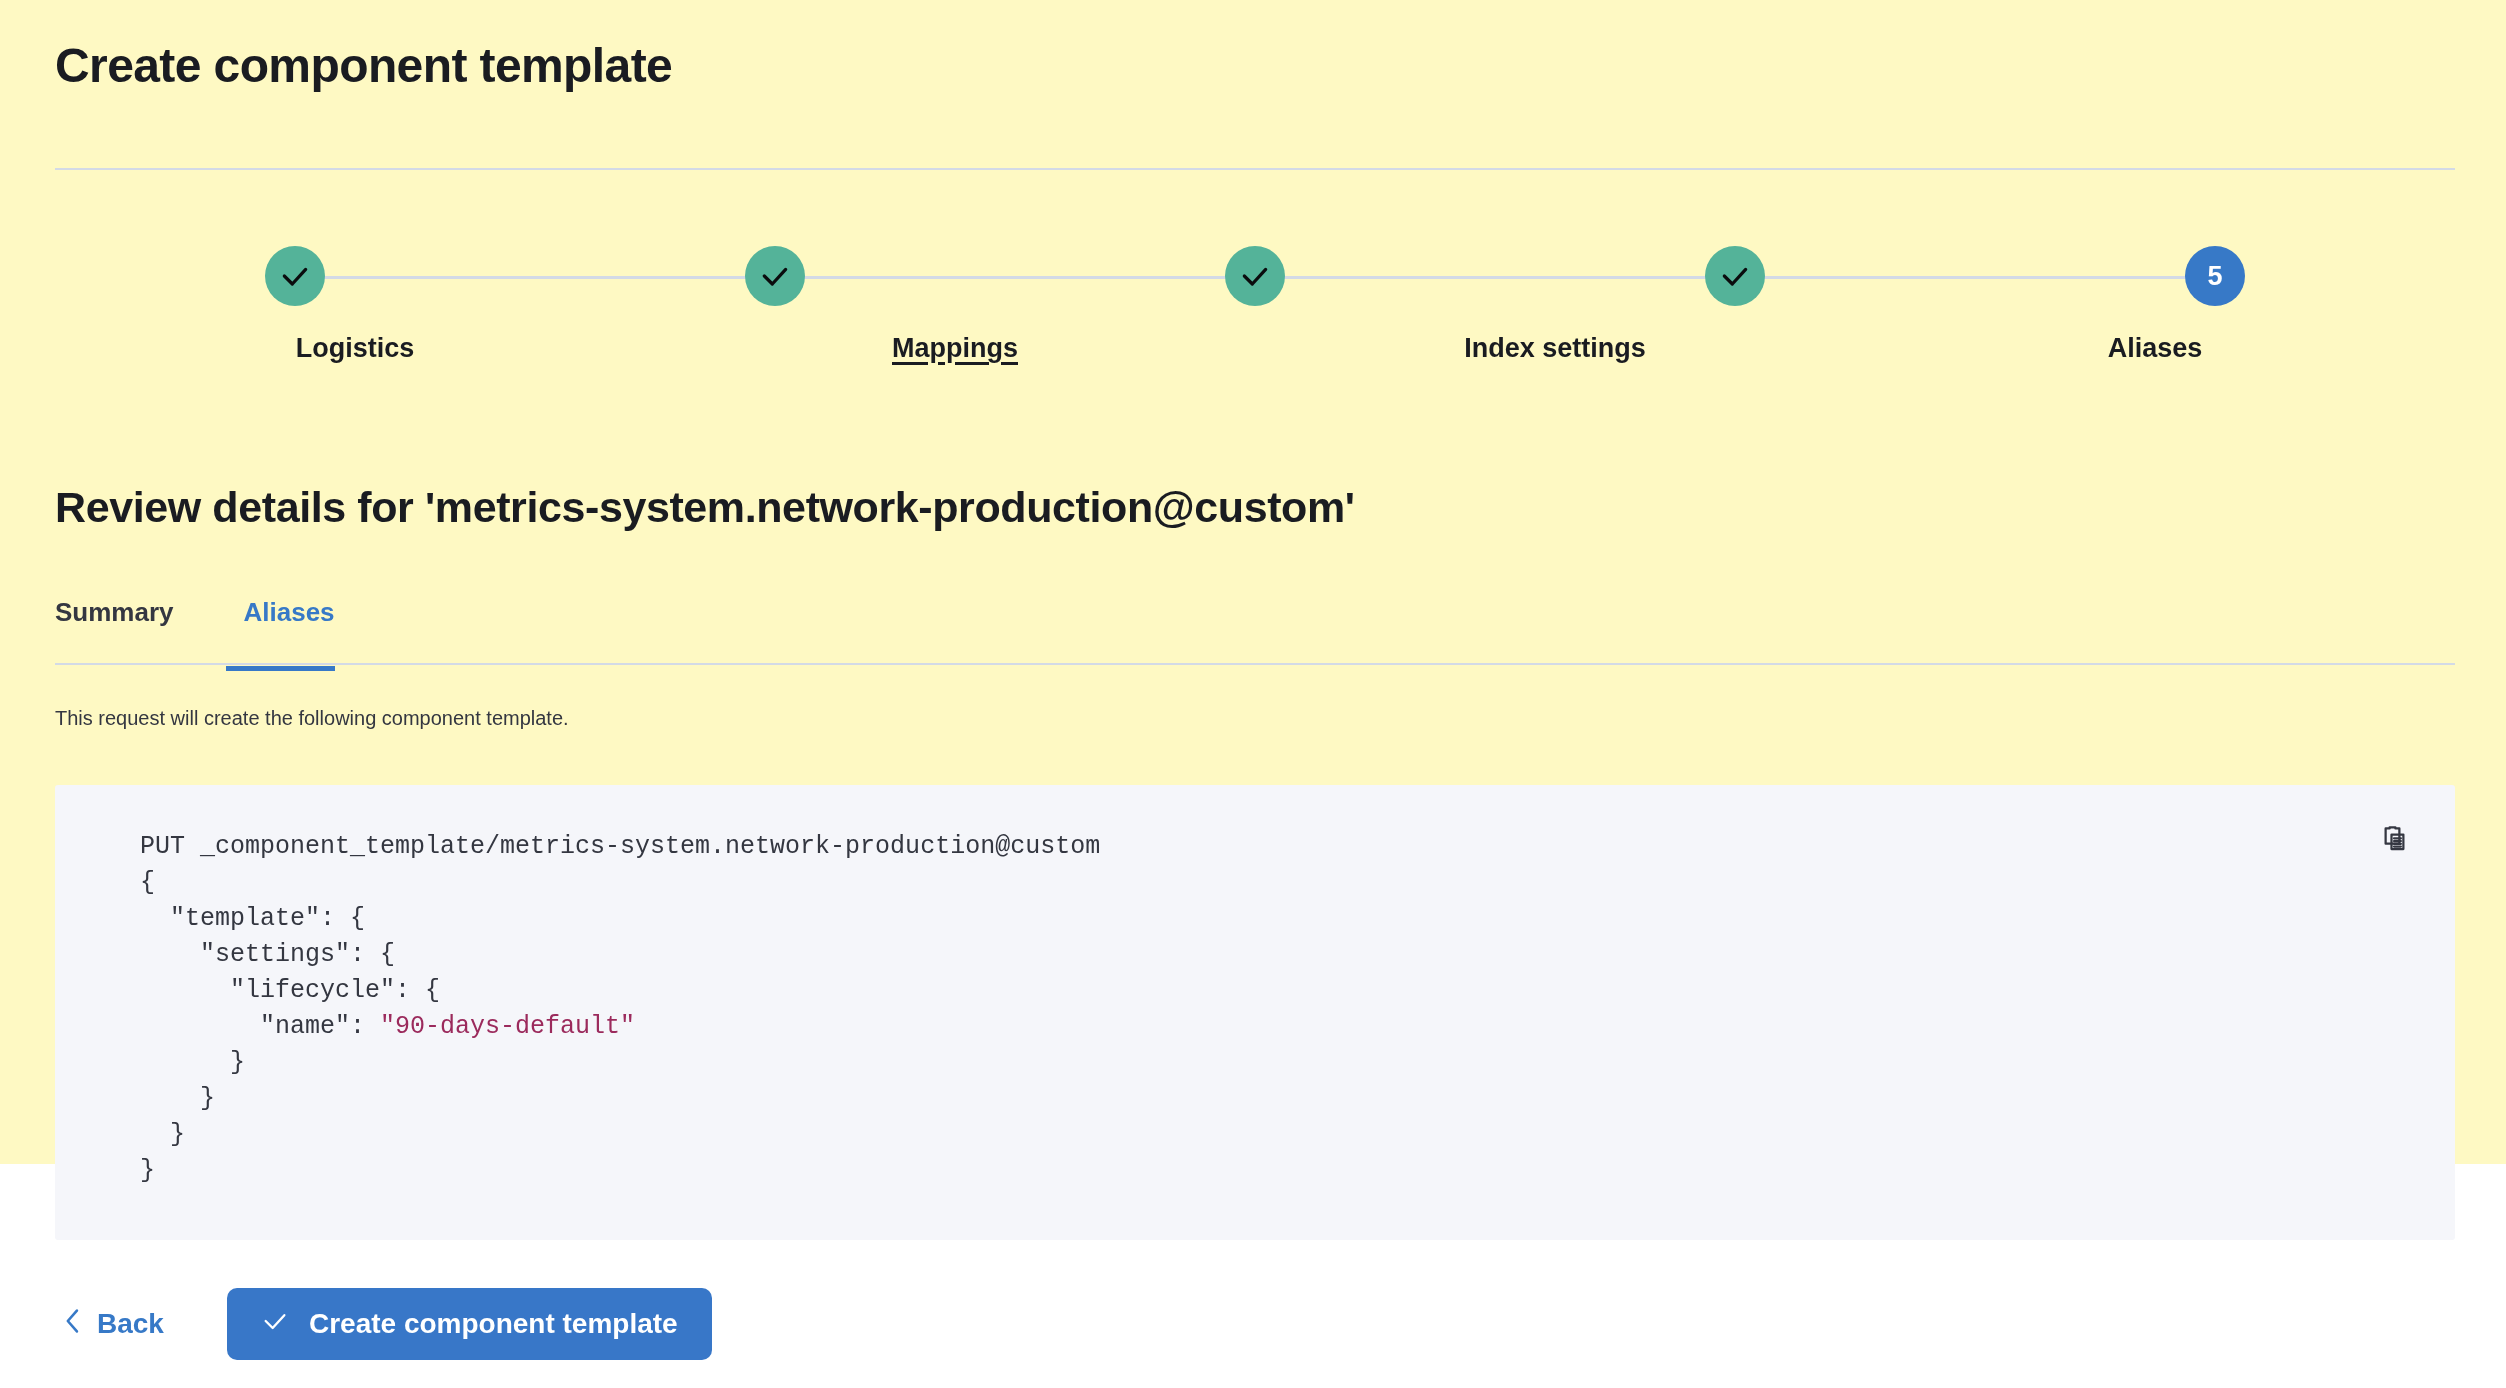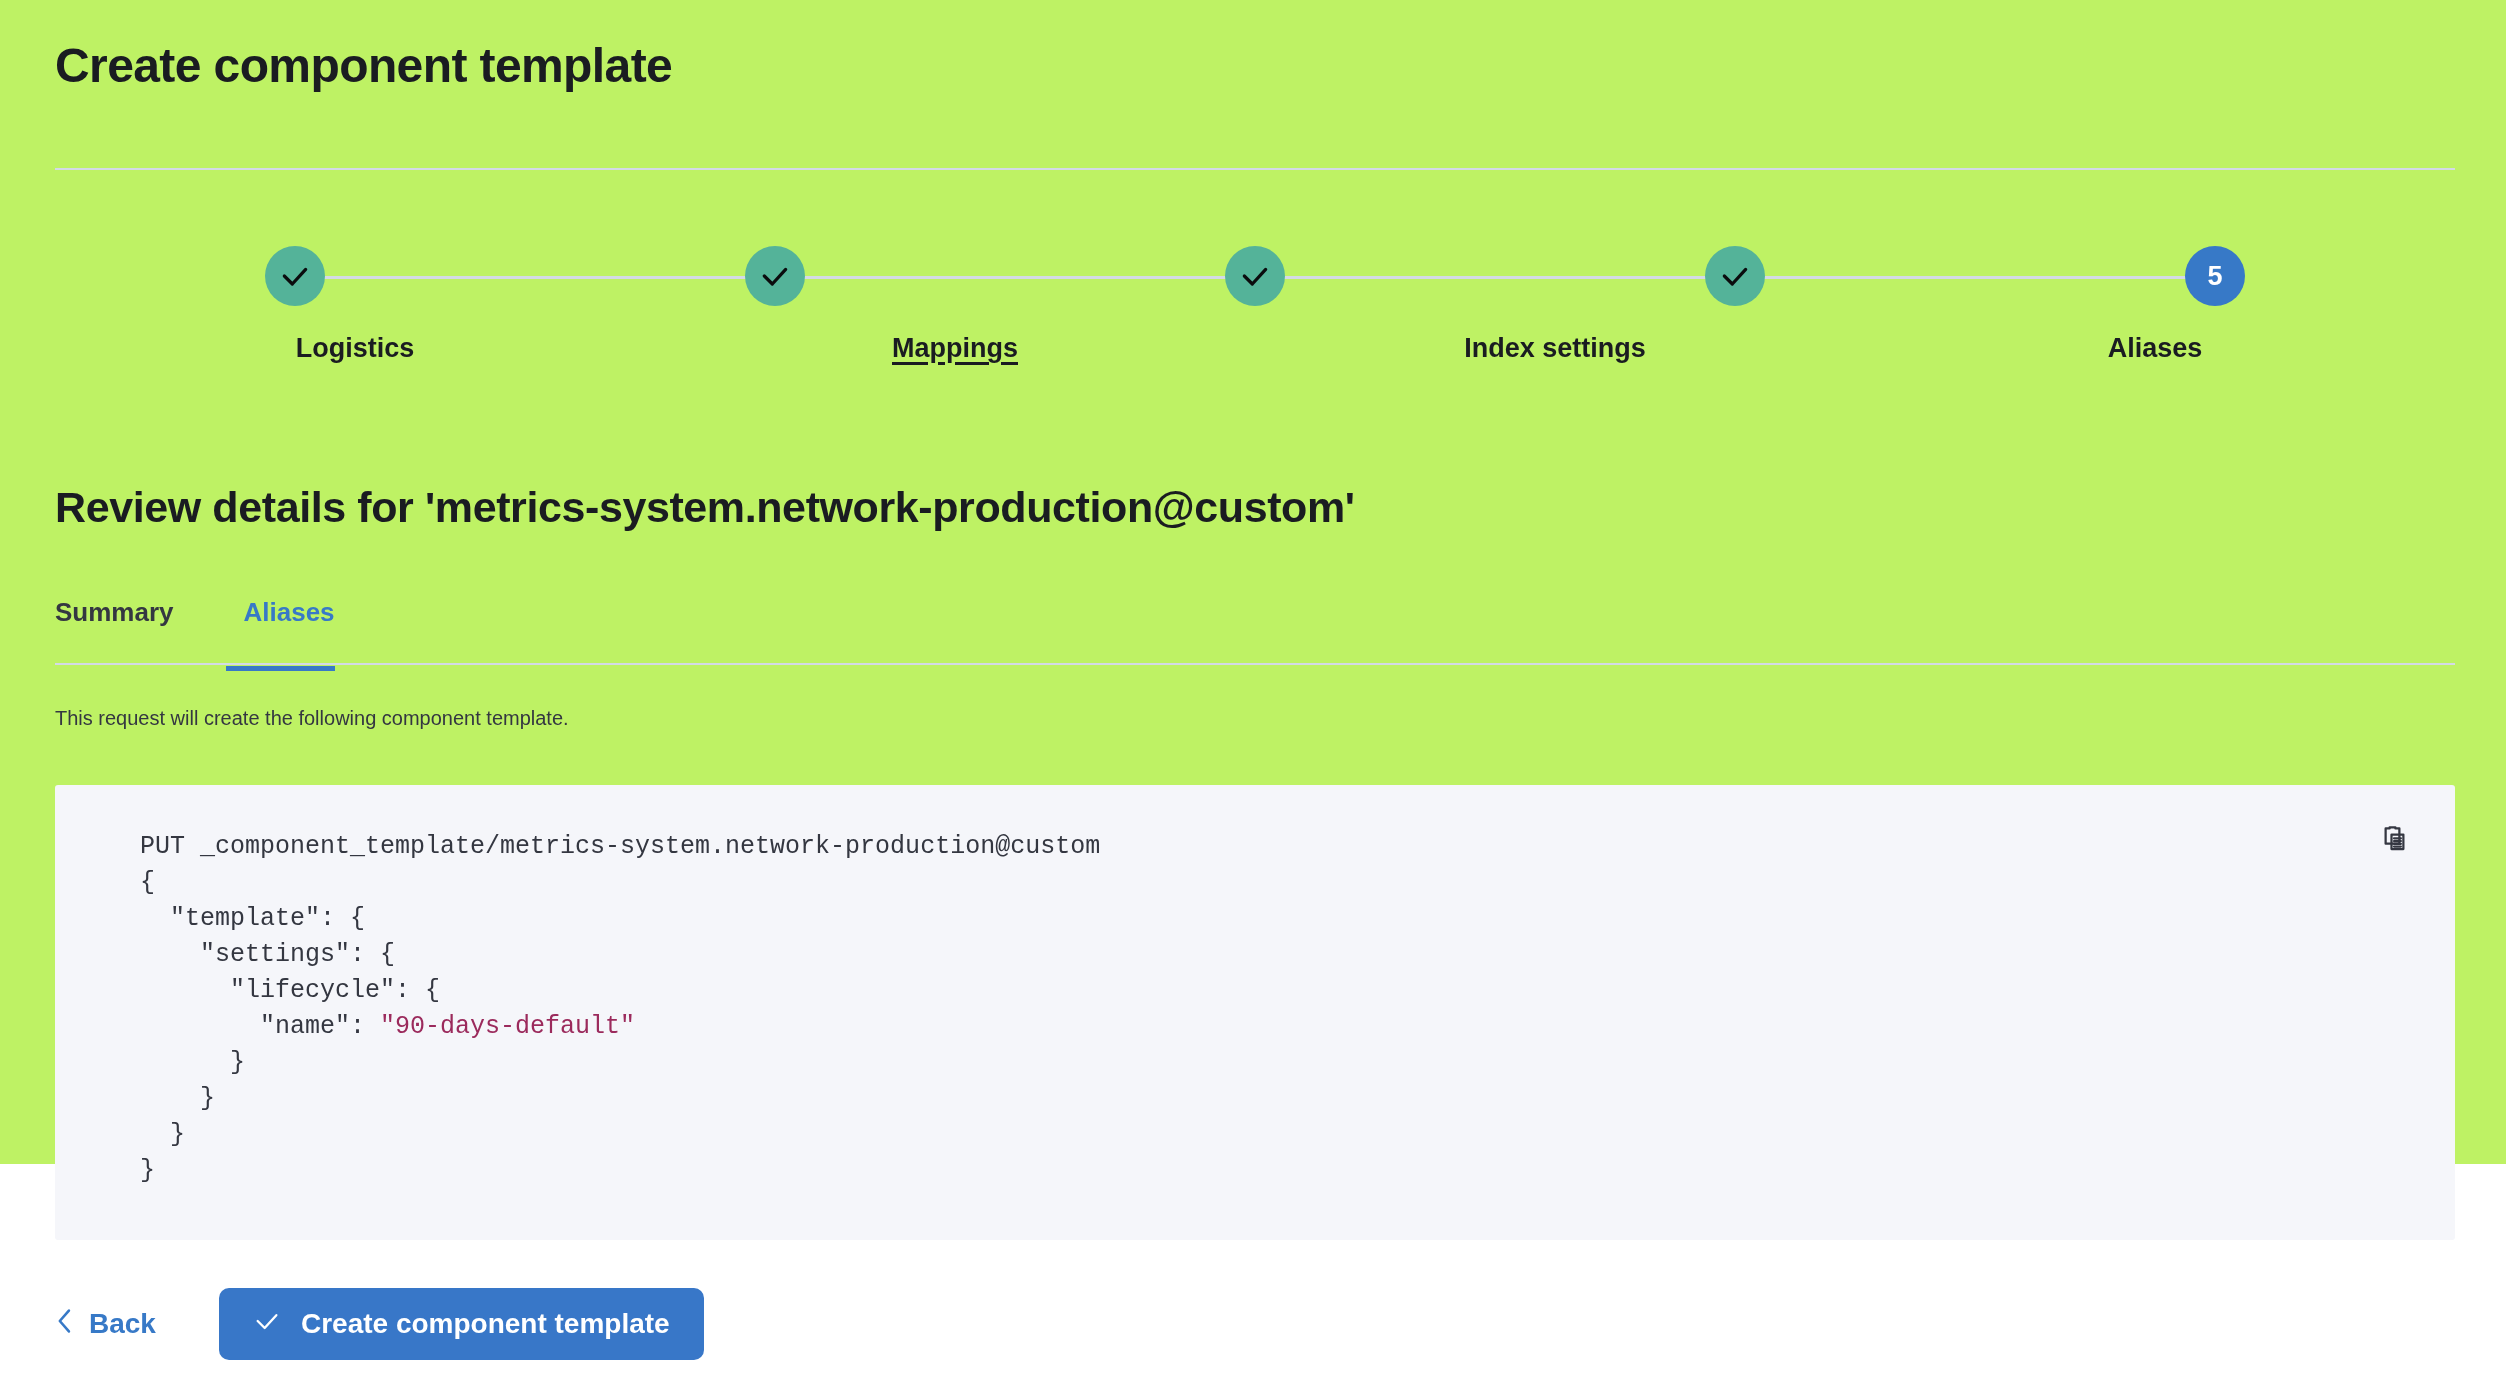--- a/index.html
+++ b/index.html
@@ -10,21 +10,21 @@
     background: #ffffff;
     font-family: "Liberation Sans", sans-serif;
     color: #1a1c21;
     overflow: hidden;
   }
 
   .page {
     position: relative;
     width: 2506px;
     height: 1164px;
-    background: #bef264;
+    background: #fef9c3;
   }
 
   
   .page-title {
     position: absolute;
     left: 55px;
     top: 36px;
     font-size: 48px;
     font-weight: 700;
     letter-spacing: -0.6px;
@@ -233,21 +233,21 @@
     justify-content: center;
     cursor: pointer;
     border: none;
     background: transparent;
     border-radius: 4px;
   }
 
   
   .footer {
     position: absolute;
-    left: 51px;
+    left: 59px;
     top: 1288px;
     display: flex;
     align-items: center;
   }
   .back-link {
     display: flex;
     align-items: center;
     gap: 14px;
     font-size: 28px;
     font-weight: 600;

